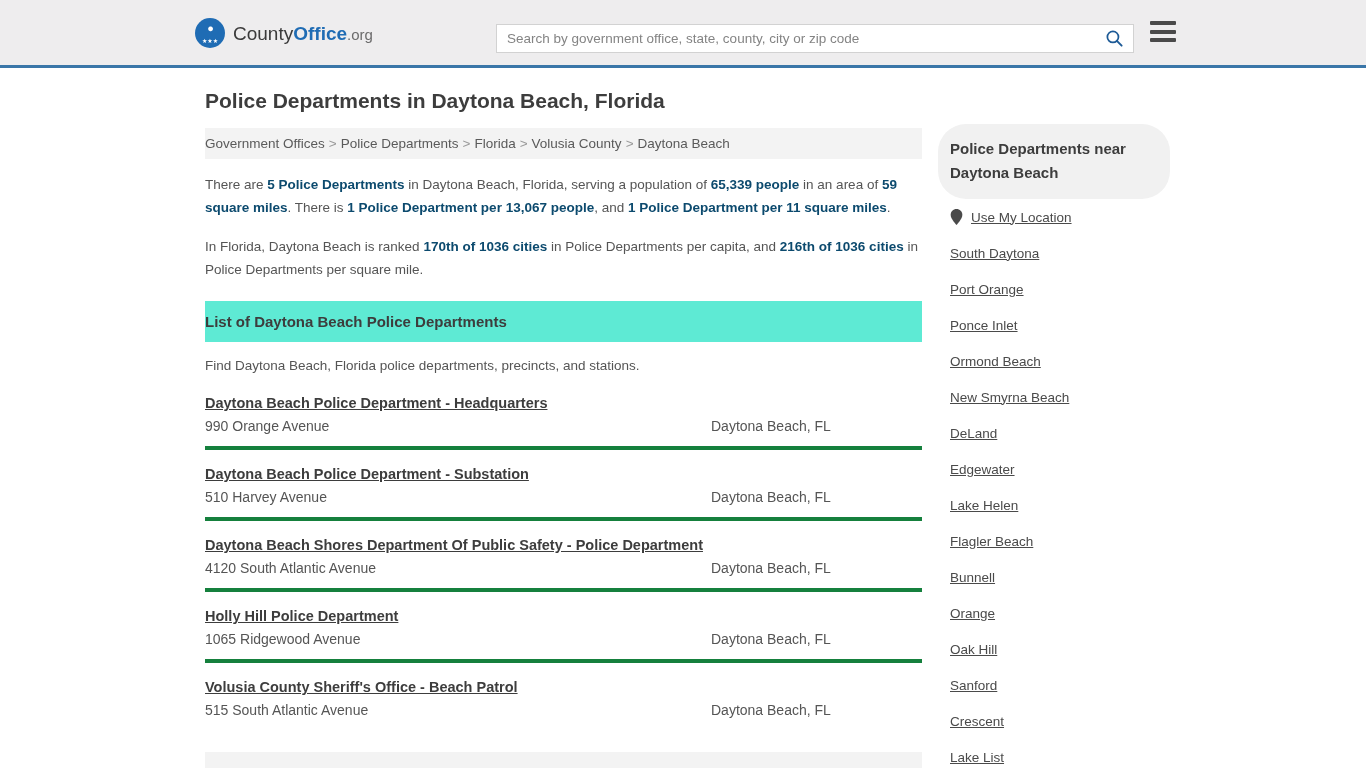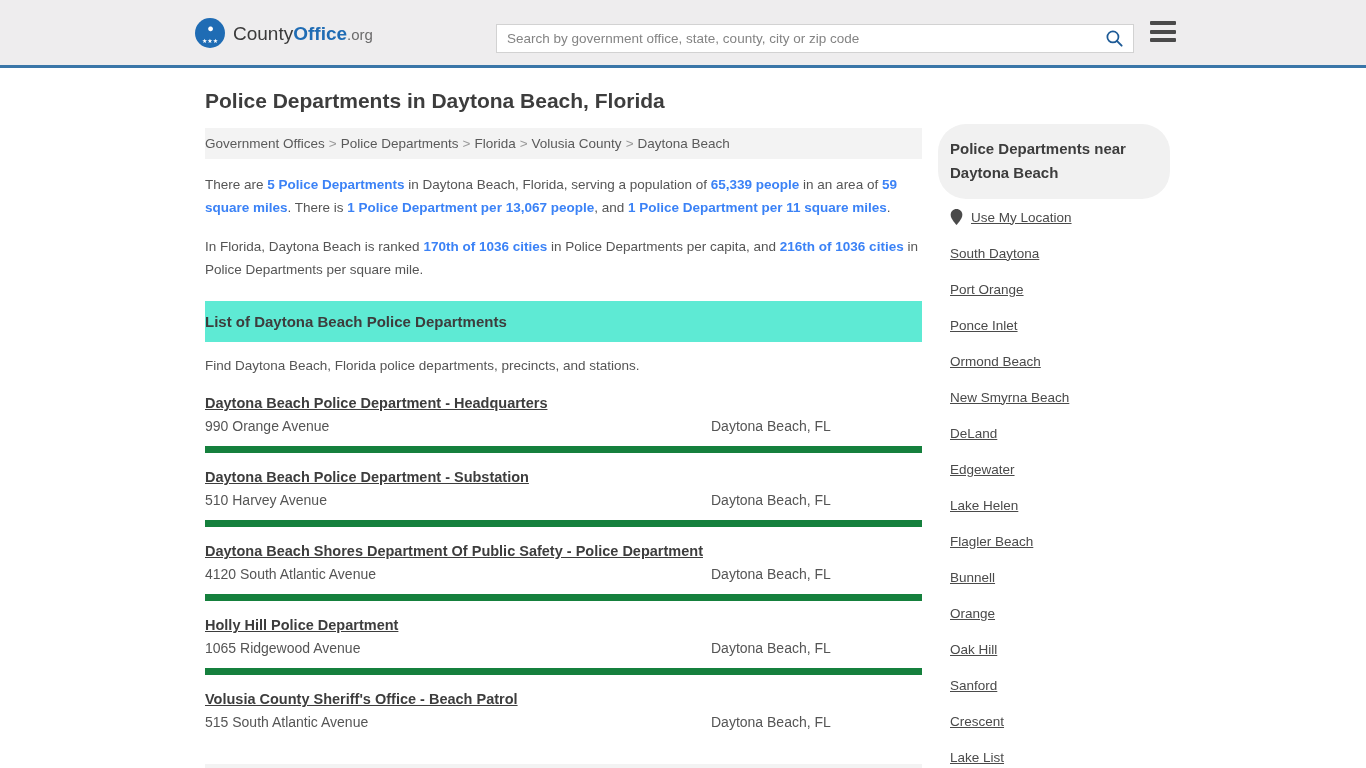--- a/index.html
+++ b/index.html
@@ -152,39 +152,39 @@
     text-decoration: none;
   }
   .breadcrumb .sep { color: #999999; padding: 0 4px; }
 
   p.stat {
     margin: 0 0 16px 0;
     font-size: 13.5px;
     line-height: 23px;
     color: #555555;
   }
-  p.stat b { color: #3b82f6; font-weight: bold; }
+  p.stat b { color: #0c4a6e; font-weight: bold; }
 
   .section-head {
     background: #5eead4;
     padding: 12px 0 12px 0;
     font-size: 15px;
     font-weight: bold;
     color: #3d3d3d;
     margin-top: 20px;
   }
   .section-sub {
     margin: 16px 0 18px 0;
     font-size: 13.5px;
     color: #555555;
   }
 
   .listing {
     padding: 0 0 12px 0;
-    border-bottom: 7px solid #15803d;
+    border-bottom: 4px solid #15803d;
     margin-bottom: 12px;
   }
   .listing:last-child { border-bottom: 0; }
   .listing-name {
     display: inline-block;
     font-size: 14.5px;
     font-weight: bold;
     color: #3d3d3d;
     text-decoration: underline;
     line-height: 24px;

